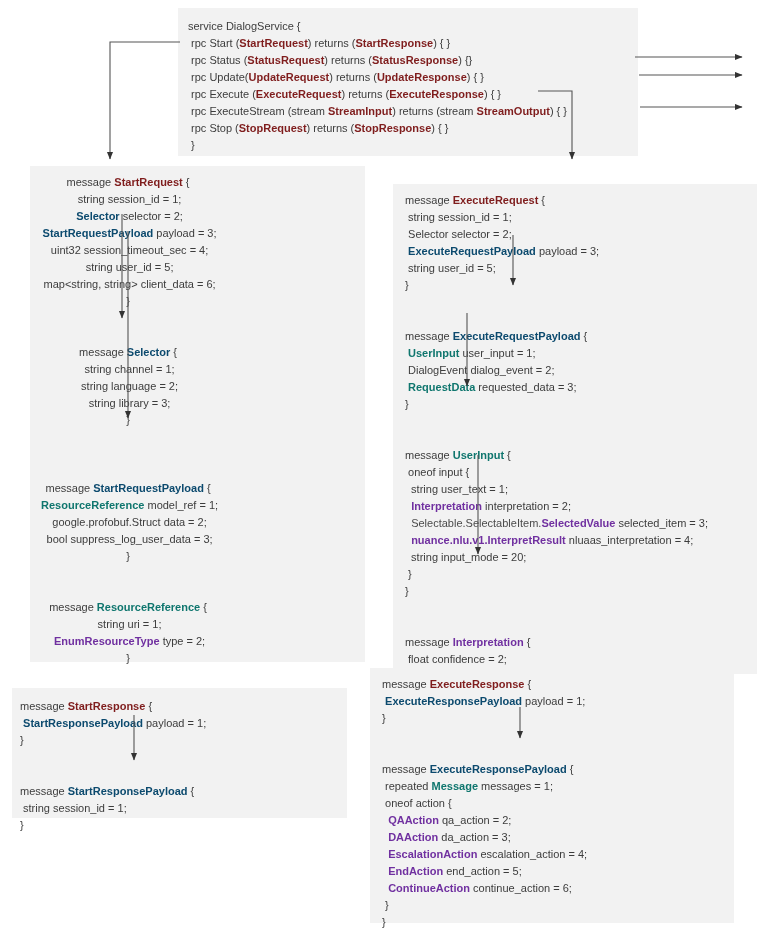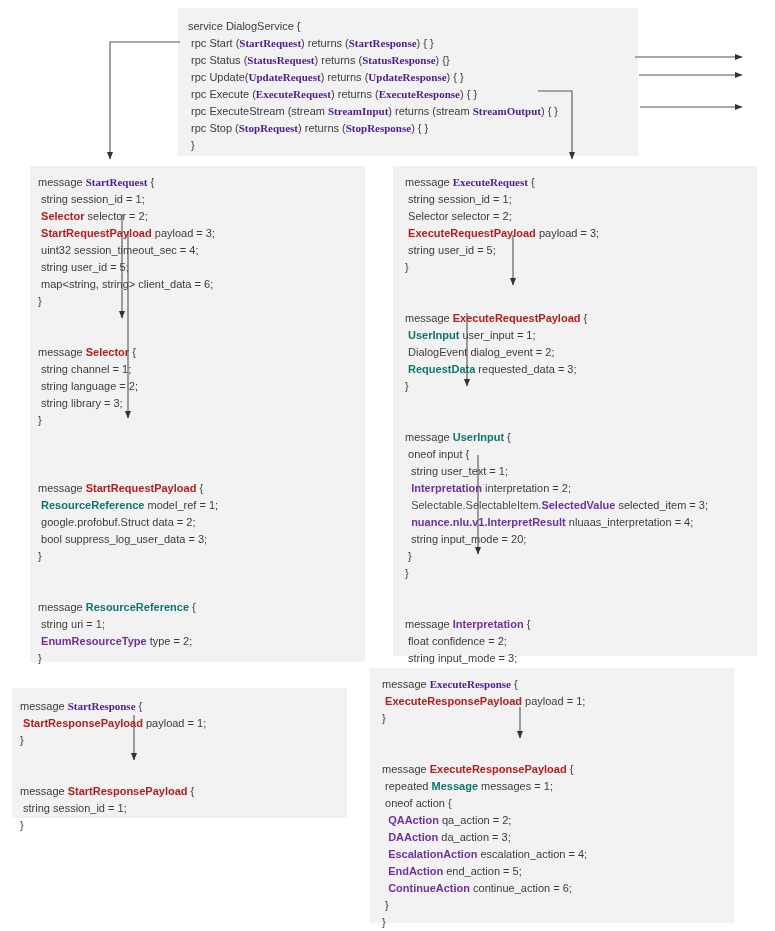--- a/index.html
+++ b/index.html
@@ -16,44 +16,44 @@
   }
   .code{
     position:absolute;
     font-family:"Liberation Sans","DejaVu Sans",sans-serif;
     font-size:11px;
     line-height:17px;
     white-space:pre;
     color:#3c3c3c;
   }
   .ln{ white-space:pre; }
-  .red{color:#4c1d95;font-weight:bold;font-family:Liberation Serif, serif;}
-  .green{color:#b91c1c;font-weight:bold;margin-top:25px;}
+  .red{color:#7f1d1d;font-weight:bold;}
+  .green{color:#0c4a6e;font-weight:bold;margin-top:25px;}
   .blue{color:#0f766e;font-weight:bold;}
   .purple{color:#7030a0;font-weight:bold;}
   .brown{color:#7a4a12;font-weight:bold;}
   .gray{color:#4b4b4b;}
   svg.arrows{position:absolute;left:0;top:0;width:775px;height:931px;pointer-events:none;}
 </style>
 </head>
 <body>
 
 <div class="panel" style="left:178px;top:8px;width:460px;height:148px;">
   <div class="code" id="service-code" style="left:10px;top:10px;"><div class="ln"><span>service DialogService {</span></div><div class="ln"><span> rpc Start (</span><span class="red">StartRequest</span><span>) returns (</span><span class="red">StartResponse</span><span>) { }</span></div><div class="ln"><span> rpc Status (</span><span class="red">StatusRequest</span><span>) returns (</span><span class="red">StatusResponse</span><span>) {}</span></div><div class="ln"><span> rpc Update(</span><span class="red">UpdateRequest</span><span>) returns (</span><span class="red">UpdateResponse</span><span>) { }</span></div><div class="ln"><span> rpc Execute (</span><span class="red">ExecuteRequest</span><span>) returns (</span><span class="red">ExecuteResponse</span><span>) { }</span></div><div class="ln"><span> rpc ExecuteStream (stream </span><span class="red">StreamInput</span><span>) returns (stream </span><span class="red">StreamOutput</span><span>) { }</span></div><div class="ln"><span> rpc Stop (</span><span class="red">StopRequest</span><span>) returns (</span><span class="red">StopResponse</span><span>) { }</span></div><div class="ln"><span> }</span></div></div>
 </div>
 
-<div class="panel" style="left:30px;top:166px;width:335px;height:496px;">
+<div class="panel" style="left:30px;top:166px;width:335px;height:496px;text-align:center;">
   <div class="code" id="start-request-code" style="left:8px;top:8px;"><div class="ln"><span>message </span><span class="red">StartRequest</span><span> {</span></div><div class="ln"><span> string session_id = 1;</span></div><div class="ln"><span> </span><span class="green">Selector</span><span> selector = 2;</span></div><div class="ln"><span> </span><span class="green">StartRequestPayload</span><span> payload = 3;</span></div><div class="ln"><span> uint32 session_timeout_sec = 4;</span></div><div class="ln"><span> string user_id = 5;</span></div><div class="ln"><span> map&lt;string, string&gt; client_data = 6;</span></div><div class="ln"><span>}</span></div><div class="ln">&nbsp;</div><div class="ln">&nbsp;</div><div class="ln"><span>message </span><span class="green">Selector</span><span> {</span></div><div class="ln"><span> string channel = 1;</span></div><div class="ln"><span> string language = 2;</span></div><div class="ln"><span> string library = 3;</span></div><div class="ln"><span>}</span></div><div class="ln">&nbsp;</div><div class="ln">&nbsp;</div><div class="ln">&nbsp;</div><div class="ln"><span>message </span><span class="green">StartRequestPayload</span><span> {</span></div><div class="ln"><span> </span><span class="blue">ResourceReference</span><span> model_ref = 1;</span></div><div class="ln"><span> google.profobuf.Struct data = 2;</span></div><div class="ln"><span> bool suppress_log_user_data = 3;</span></div><div class="ln"><span>}</span></div><div class="ln">&nbsp;</div><div class="ln">&nbsp;</div><div class="ln"><span>message </span><span class="blue">ResourceReference</span><span> {</span></div><div class="ln"><span> string uri = 1;</span></div><div class="ln"><span> </span><span class="purple">EnumResourceType</span><span> type = 2;</span></div><div class="ln"><span>}</span></div><div class="ln">&nbsp;</div><div class="ln">&nbsp;</div><div class="ln"><span>enum </span><span class="purple">EnumResourceType</span><span> {</span></div><div class="ln"><span> APPLICATION_MODEL = 0;</span></div><div class="ln"><span>}</span></div></div>
 </div>
 
 <div class="panel" style="left:12px;top:688px;width:335px;height:130px;">
   <div class="code" id="start-response-code" style="left:8px;top:10px;"><div class="ln"><span>message </span><span class="red">StartResponse</span><span> {</span></div><div class="ln"><span> </span><span class="green">StartResponsePayload</span><span> payload = 1;</span></div><div class="ln"><span>}</span></div><div class="ln">&nbsp;</div><div class="ln">&nbsp;</div><div class="ln"><span>message </span><span class="green">StartResponsePayload</span><span> {</span></div><div class="ln"><span> string session_id = 1;</span></div><div class="ln"><span>}</span></div></div>
 </div>
 
-<div class="panel" style="left:393px;top:166px;width:364px;height:490px;">
+<div class="panel" style="left:393px;top:184px;width:364px;height:490px;">
   <div class="code" id="execute-request-code" style="left:12px;top:8px;"><div class="ln"><span>message </span><span class="red">ExecuteRequest</span><span> {</span></div><div class="ln"><span> string session_id = 1;</span></div><div class="ln"><span> Selector selector = 2;</span></div><div class="ln"><span> </span><span class="green">ExecuteRequestPayload</span><span> payload = 3;</span></div><div class="ln"><span> string user_id = 5;</span></div><div class="ln"><span>}</span></div><div class="ln">&nbsp;</div><div class="ln">&nbsp;</div><div class="ln"><span>message </span><span class="green">ExecuteRequestPayload</span><span> {</span></div><div class="ln"><span> </span><span class="blue">UserInput</span><span> user_input = 1;</span></div><div class="ln"><span> DialogEvent dialog_event = 2;</span></div><div class="ln"><span> </span><span class="blue">RequestData</span><span> requested_data = 3;</span></div><div class="ln"><span>}</span></div><div class="ln">&nbsp;</div><div class="ln">&nbsp;</div><div class="ln"><span>message </span><span class="blue">UserInput</span><span> {</span></div><div class="ln"><span> oneof input {</span></div><div class="ln"><span>  string user_text = 1;</span></div><div class="ln"><span>  </span><span class="purple">Interpretation</span><span> interpretation = 2;</span></div><div class="ln"><span>  </span><span class="gray">Selectable.SelectableItem.</span><span class="purple">SelectedValue</span><span> selected_item = 3;</span></div><div class="ln"><span>  </span><span class="purple">nuance.nlu.v1.InterpretResult</span><span> nluaas_interpretation = 4;</span></div><div class="ln"><span>  string input_mode = 20;</span></div><div class="ln"><span> }</span></div><div class="ln"><span>}</span></div><div class="ln">&nbsp;</div><div class="ln">&nbsp;</div><div class="ln"><span>message </span><span class="purple">Interpretation</span><span> {</span></div><div class="ln"><span> float confidence = 2;</span></div><div class="ln"><span> string input_mode = 3;</span></div><div class="ln"><span> string utterance = 4;</span></div><div class="ln"><span> repeated </span><span class="brown">Interpretation</span><span> alternative_interpretations = 6;</span></div><div class="ln"><span>}</span></div></div>
 </div>
 
 <div class="panel" style="left:370px;top:668px;width:364px;height:255px;">
   <div class="code" id="execute-response-code" style="left:12px;top:8px;"><div class="ln"><span>message </span><span class="red">ExecuteResponse</span><span> {</span></div><div class="ln"><span> </span><span class="green">ExecuteResponsePayload</span><span> payload = 1;</span></div><div class="ln"><span>}</span></div><div class="ln">&nbsp;</div><div class="ln">&nbsp;</div><div class="ln"><span>message </span><span class="green">ExecuteResponsePayload</span><span> {</span></div><div class="ln"><span> repeated </span><span class="blue">Message</span><span> messages = 1;</span></div><div class="ln"><span> oneof action {</span></div><div class="ln"><span>  </span><span class="purple">QAAction</span><span> qa_action = 2;</span></div><div class="ln"><span>  </span><span class="purple">DAAction</span><span> da_action = 3;</span></div><div class="ln"><span>  </span><span class="purple">EscalationAction</span><span> escalation_action = 4;</span></div><div class="ln"><span>  </span><span class="purple">EndAction</span><span> end_action = 5;</span></div><div class="ln"><span>  </span><span class="purple">ContinueAction</span><span> continue_action = 6;</span></div><div class="ln"><span> }</span></div><div class="ln"><span>}</span></div></div>
 </div>
 
 <svg class="arrows" viewBox="0 0 775 931">
   <defs>
     <marker id="ah" markerWidth="9" markerHeight="9" refX="7.4" refY="3.2" orient="auto" markerUnits="userSpaceOnUse">

